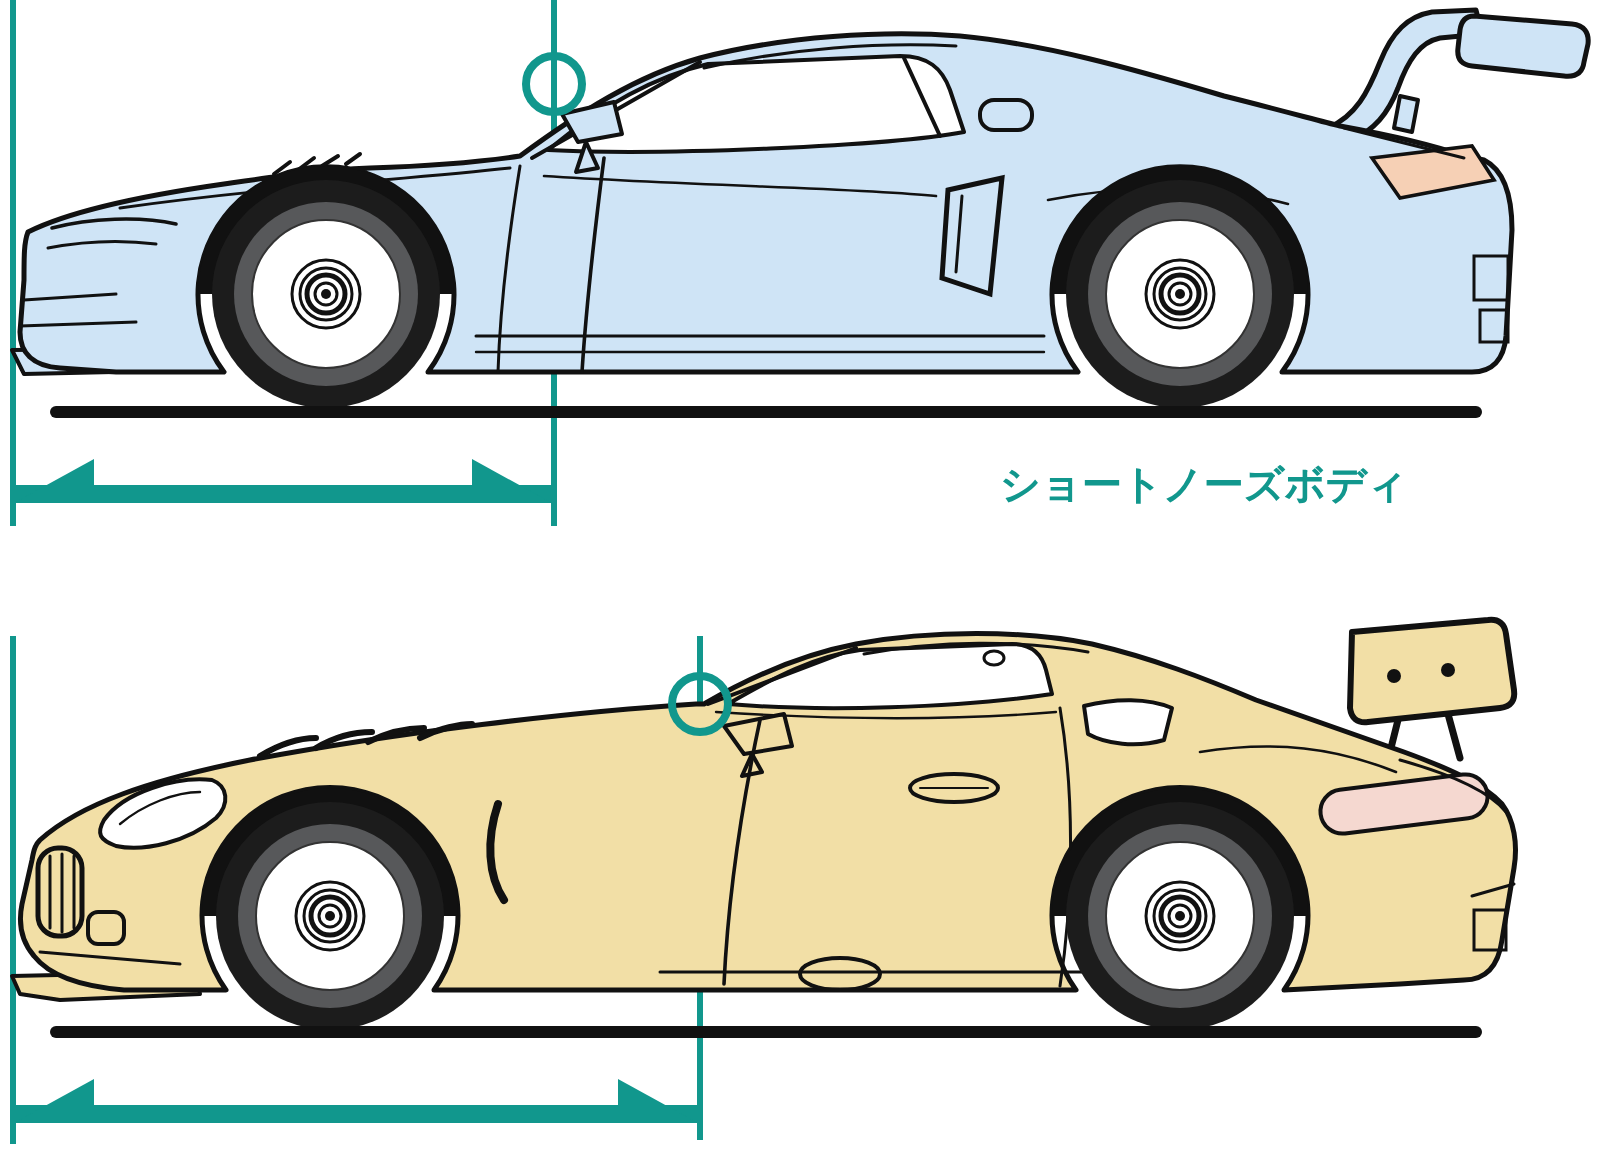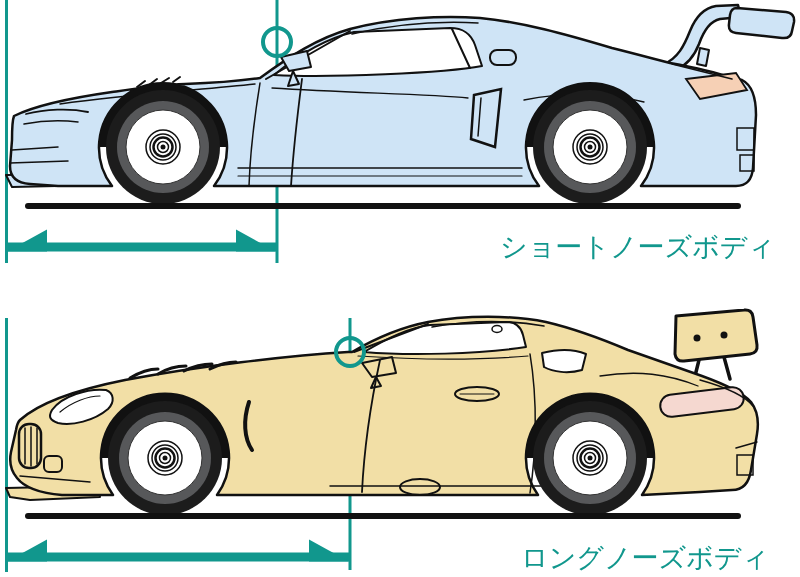--- a/index.html
+++ b/index.html
@@ -1,21 +1,21 @@
 <!DOCTYPE html>
 <html style="--teal: #11978d; --body-blue: #cfe4f6; --body-tan: #f2dfa6; --outline: #111111; --tire-black: #1c1c1c; --tire-gray: #57585a; --rim-white: #ffffff; --taillight-salmon: #f6d0b5; --taillight-pink: #f5d8d0; --window-white: #ffffff; --background: #ffffff;"><head>
 <meta charset="utf-8">
 <style>
   html,body{margin:0;padding:0;background:#fff;}
   .stage{position:relative;width:800px;height:577px;background:#fff;overflow:hidden;
          font-family:"DejaVu Sans","Liberation Sans",sans-serif;}
   svg{position:absolute;left:0;display:block;}
   .svg-top{top:0;}
   .svg-bottom{top:290px;}
-  .jp-label{position:absolute;color:var(--teal);font-size:27px;font-weight:400;
+  .jp-label{position:absolute;color:var(--teal);font-size:20px;font-weight:700;
             letter-spacing:0px;white-space:nowrap;}
   .jp-label.top{left:500px;top:229px;}
   .jp-label.bottom{left:521px;top:540px;}
   .teal-fill{fill:var(--teal);}
   .teal-stroke{stroke:var(--teal);fill:none;}
   .body-blue{fill:var(--body-blue);stroke:var(--outline);stroke-width:2.5;stroke-linejoin:round;}
   .body-tan{fill:var(--body-tan);stroke:var(--outline);stroke-width:2.5;stroke-linejoin:round;}
   .win{fill:#ffffff;stroke:var(--outline);stroke-width:2;stroke-linejoin:round;}
   .ln{stroke:var(--outline);fill:none;stroke-linecap:round;}
   .ground{fill:var(--outline);}
@@ -202,15 +202,14 @@
 
     <circle cx="350" cy="62" r="14" class="teal-stroke" stroke-width="4"></circle>
 
     <g class="teal-fill">
       <rect x="7" y="262.5" width="342" height="9"></rect>
       <path d="M 7,271.5 L 47,249.5 L 47,271.5 Z"></path>
       <path d="M 349,271.5 L 309,249.5 L 309,271.5 Z"></path>
     </g>
   </svg>
 
-  <div class="jp-label bottom">ロングノーズボディ</div>
 
 </div>
 
 </body></html>

